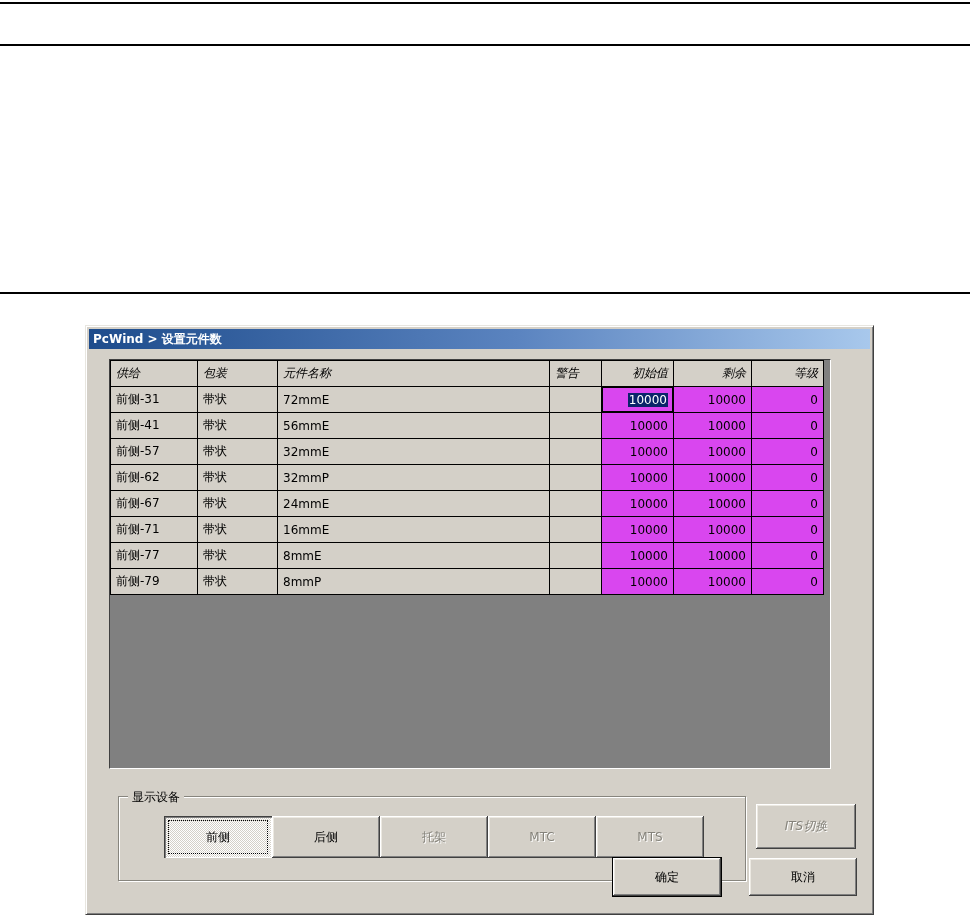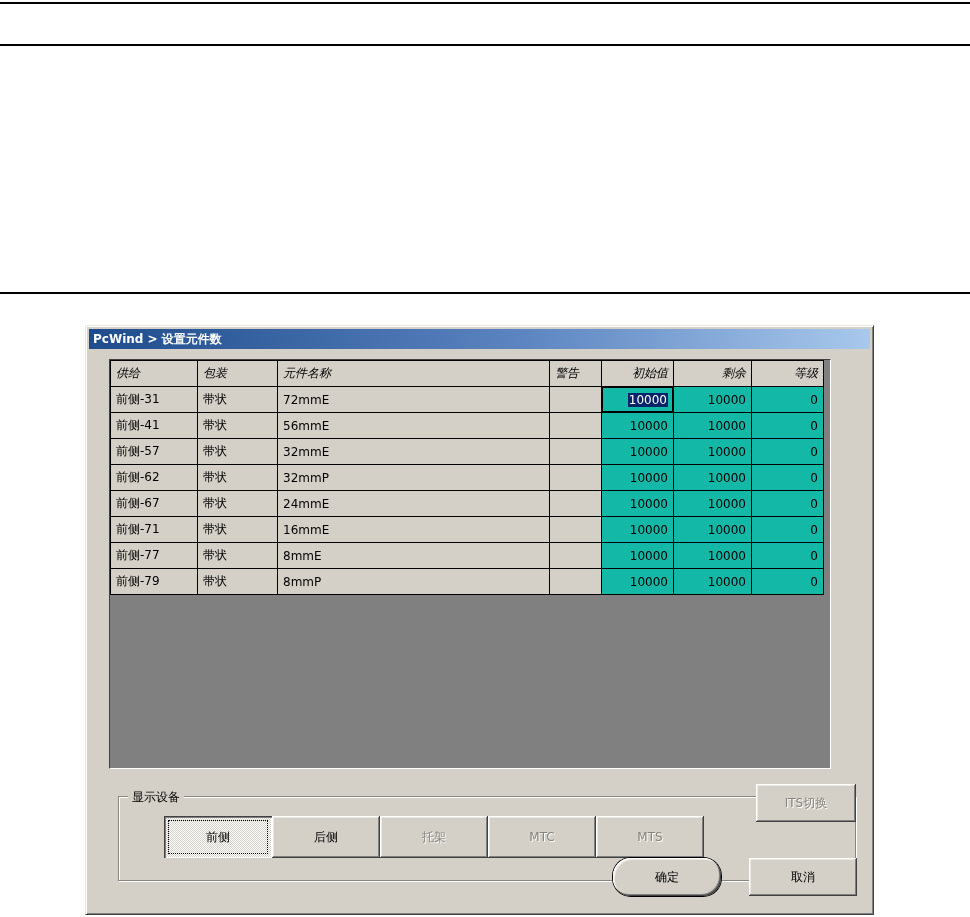--- a/index.html
+++ b/index.html
@@ -26,46 +26,46 @@
   table.grid col.c0{width:87px;} table.grid col.c1{width:80px;} table.grid col.c2{width:272px;}
   table.grid col.c3{width:52px;} table.grid col.c4{width:72px;} table.grid col.c5{width:78px;}
   table.grid col.c6{width:72px;}
   table.grid th, table.grid td{border:1px solid #000;height:26px;padding:0 5px;
     font-weight:normal;white-space:nowrap;overflow:hidden;box-sizing:border-box;}
   table.grid th{background:#d4d0c8;font-style:italic;}
   table.grid th.c0, table.grid th.c1, table.grid th.c2{text-align:left;}
   table.grid th.c3{text-align:left;}
   table.grid th.c4, table.grid th.c5, table.grid th.c6{text-align:right;}
   table.grid td.c0, table.grid td.c1, table.grid td.c2, table.grid td.c3{background:#d4d0c8;text-align:left;}
-  table.grid td.c4, table.grid td.c5, table.grid td.c6{background:#14b8a6;text-align:right;}
+  table.grid td.c4, table.grid td.c5, table.grid td.c6{background:#d946ef;text-align:right;}
   table.grid td.editing{box-shadow:inset 0 0 0 1px #000;}
   .sel{background:#0a246a;color:#fff;padding:0 1px;}
 
   
   .groupbox{position:absolute;border:1px solid #87857e;box-shadow:1px 1px 0 #fff, inset 1px 1px 0 #fff;
     box-sizing:border-box;}
   .glabel{position:absolute;top:-8px;left:9px;background:#d4d0c8;padding:0 4px;font-size:12px;color:#000;}
-  .gb-display{left:32px;top:470px;width:738px;height:85px;}
+  .gb-display{left:32px;top:470px;width:628px;height:85px;}
   .gb-refill{left:29px;top:520px;width:376px;height:62px;}
   .btnrow{position:absolute;left:14px;top:19px;display:flex;margin-left:31px;}
 
   
   .btn{font-family:inherit;font-size:12px;color:#000;background:#d4d0c8;border:none;padding:0;
     box-shadow:inset -1px -1px 0 #404040, inset 1px 1px 0 #ffffff, inset -2px -2px 0 #808080, inset 2px 2px 0 #ece9e2;}
   .btn-lg{width:108px;height:42px;}
   .btn-sm{width:107px;height:30px;}
   .btn.pressed{background:#efede7;
     background-image:repeating-conic-gradient(#ffffff 0 25%, #d4d0c8 0 50%);background-size:2px 2px;
     box-shadow:inset 1px 1px 0 #404040, inset 2px 2px 0 #808080, inset -1px -1px 0 #ffffff;
     outline:1px dotted #000;outline-offset:-5px;}
   .btn.disabled{color:#84827a;text-shadow:1px 1px 0 #fff;}
   .btn.default{box-shadow:0 0 0 1px #000, inset -1px -1px 0 #404040, inset 1px 1px 0 #ffffff,
     inset -2px -2px 0 #808080, inset 2px 2px 0 #ece9e2;}
-  .btn-its{position:absolute;left:670px;top:458px;width:100px;height:38px;}
-  .btn-ok{position:absolute;left:527px;top:532px;width:108px;height:38px;border-radius:18px;}
+  .btn-its{position:absolute;left:670px;top:478px;width:100px;height:45px;font-style:italic;}
+  .btn-ok{position:absolute;left:527px;top:532px;width:108px;height:38px;}
   .btn-cancel{position:absolute;left:663px;top:532px;width:108px;height:38px;}
 </style>
 </head>
 <body>
 
 <div class="page">
   <div class="rule rule1"></div>
   <div class="rule rule2"></div>
   <div class="rule rule3"></div>
 

